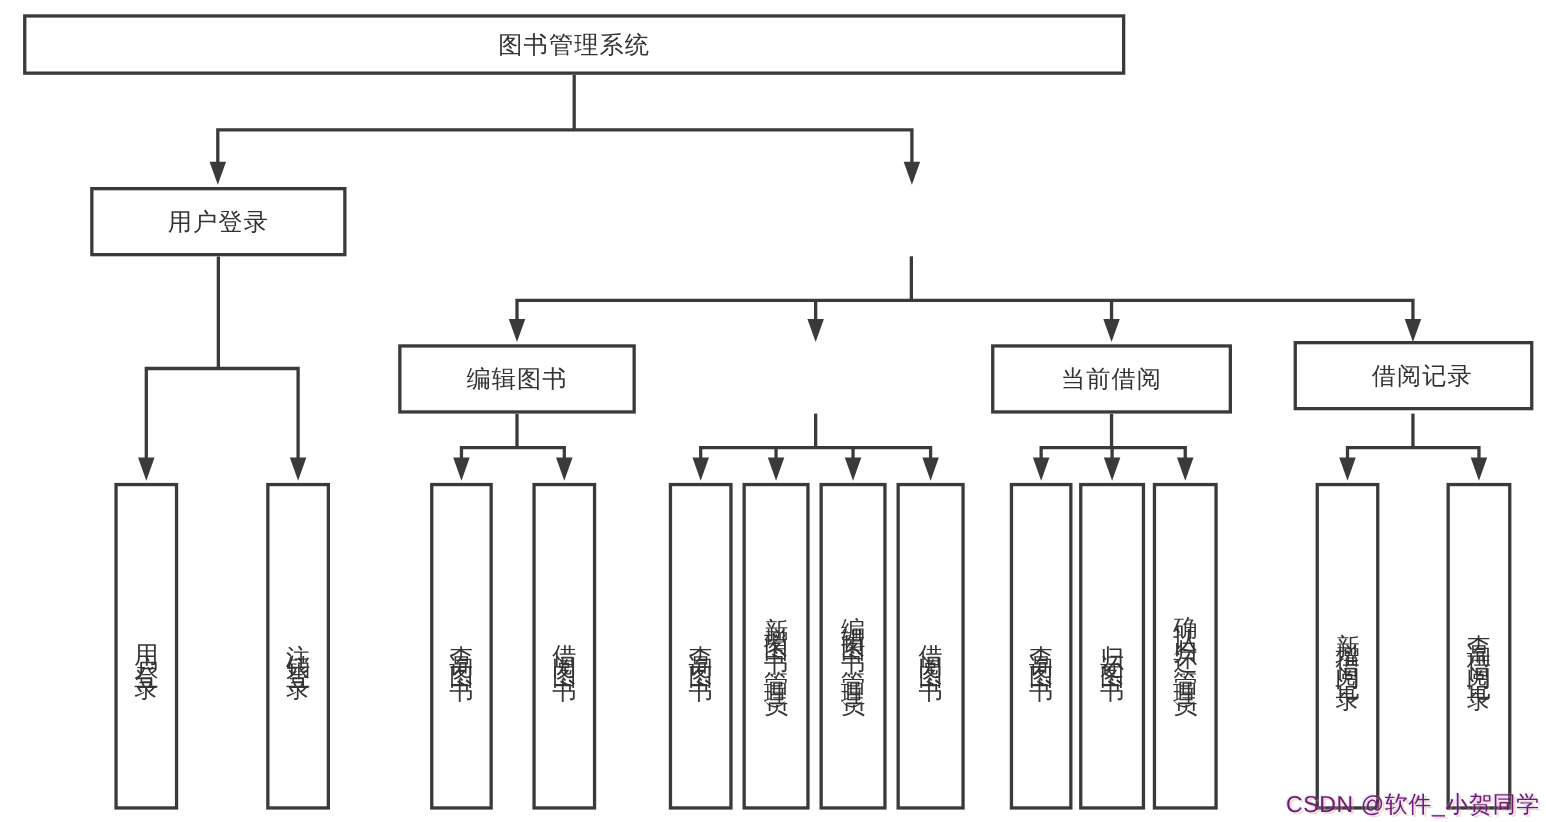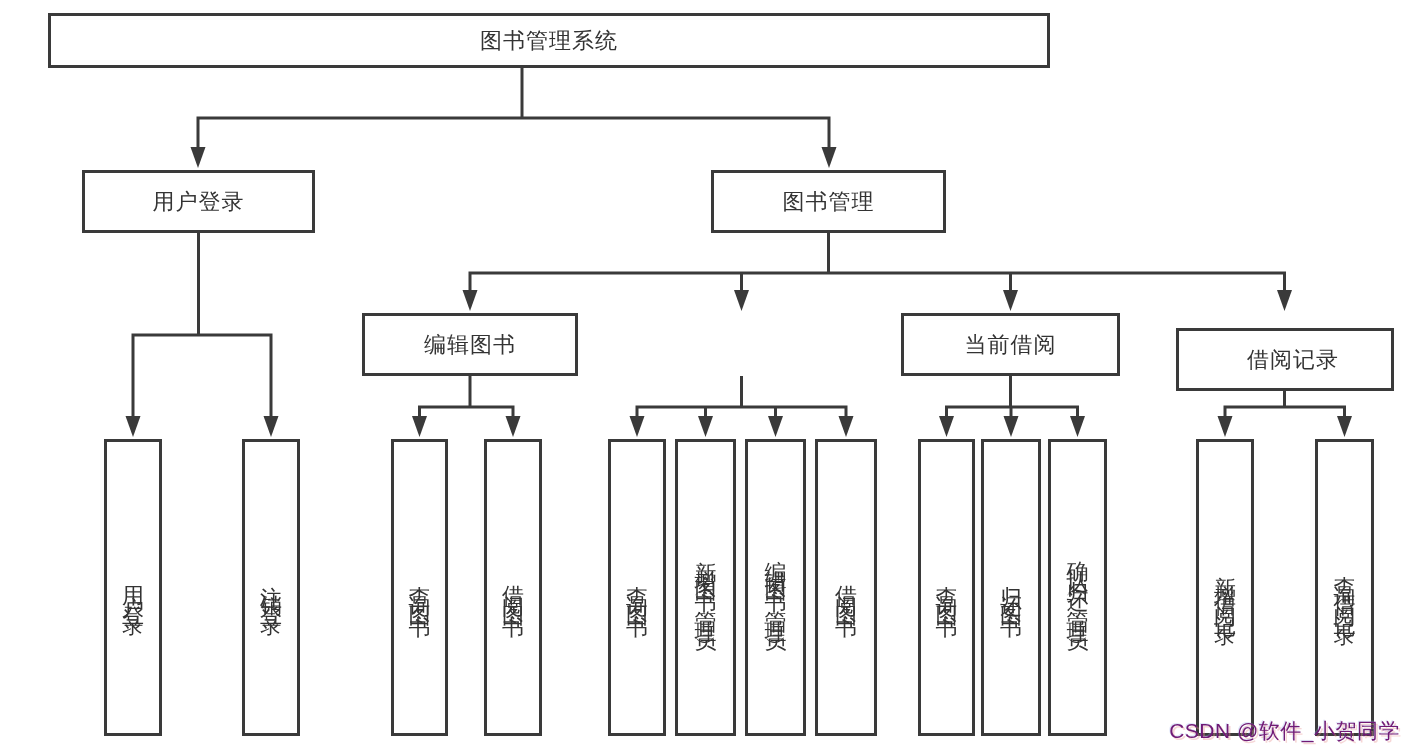--- a/index.html
+++ b/index.html
@@ -104,28 +104,27 @@
       <polygon points="768,416 783,416 775.5,437"></polygon>
       <polygon points="838.5,416 853.5,416 846,437"></polygon>
       <polygon points="939,416 954,416 946.5,437"></polygon>
       <polygon points="1003.5,416 1018.5,416 1011,437"></polygon>
       <polygon points="1070,416 1085,416 1077.5,437"></polygon>
       <polygon points="1217.5,416 1232.5,416 1225,437"></polygon>
       <polygon points="1337,416 1352,416 1344.5,437"></polygon>
     </g>
   </svg>
 
-  <div class="box" style="left:21px; top:13px; width:1002px; height:55px;margin-left:27px;">图书管理系统</div>
+  <div class="box" style="left:21px; top:13px; width:1002px; height:55px;">图书管理系统</div>
 
   <div class="box" style="left:82px; top:170px; width:233px; height:63px;">用户登录</div>
-  <div class="box" style="left:711px; top:170px; width:235px; height:63px;">图书管理</div>
 
   <div class="box" style="left:362px; top:313px; width:216px; height:63px;">编辑图书</div>
   <div class="box" style="left:901px; top:313px; width:219px; height:63px;text-align:center;">当前借阅</div>
-  <div class="box" style="left:1176px; top:328px; width:218px; height:63px;padding-left:16px;">借阅记录</div>
+  <div class="box" style="left:1176px; top:310px; width:218px; height:63px;padding-left:16px;">借阅记录</div>
 
   <div class="box vbox" style="left:104px; width:58px;">用户登录</div>
   <div class="box vbox" style="left:242px; width:58px;">注销登录</div>
 
   <div class="box vbox" style="left:391px; width:57px;">查询图书</div>
   <div class="box vbox" style="left:484px; width:58px;">借阅图书</div>
 
   <div class="box vbox" style="left:608px; width:58px;">查询图书</div>
   <div class="box vbox" style="left:675px; width:61px;">新增图书（管理员）</div>
   <div class="box vbox" style="left:745px; width:61px;">编辑图书（管理员）</div>

